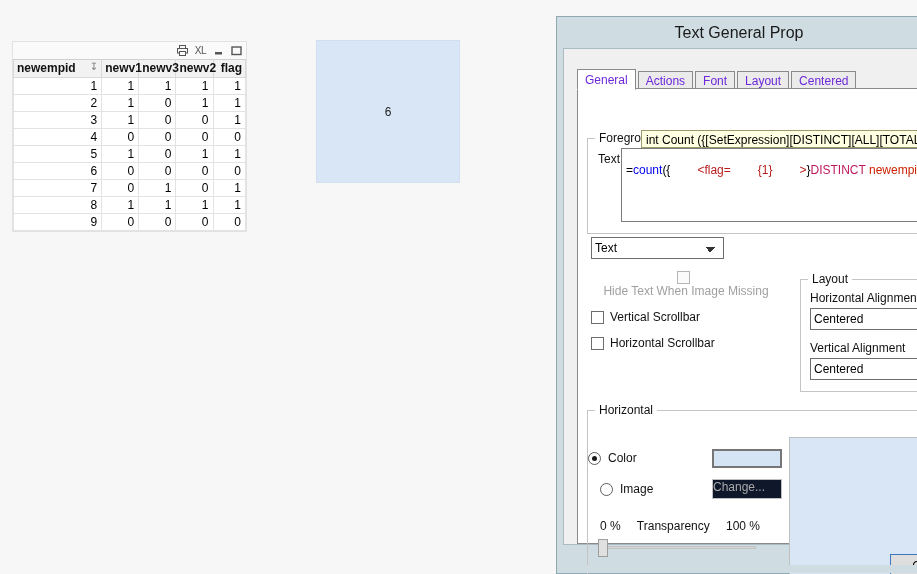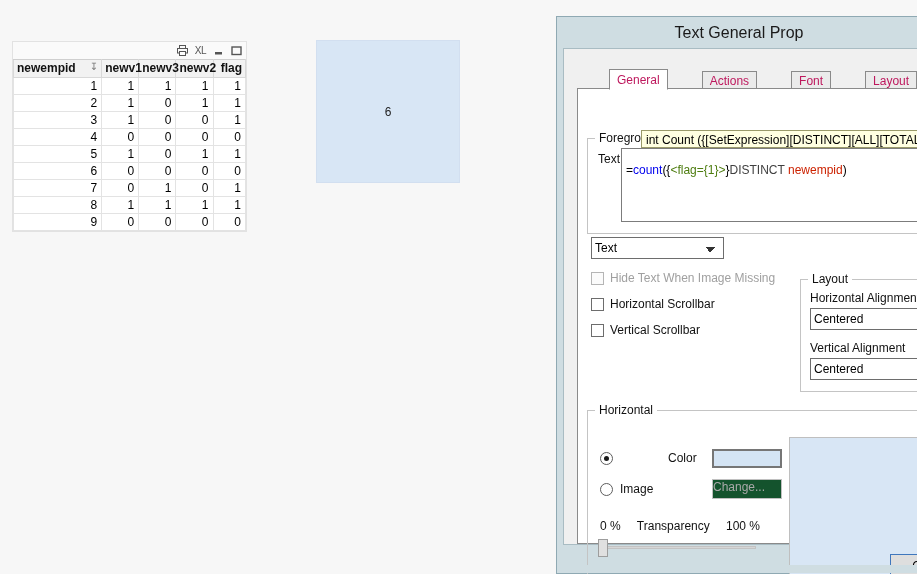--- a/index.html
+++ b/index.html
@@ -154,24 +154,23 @@
     z-index: 4;
   }
   .tab {
     height: 18px;
     line-height: 18px;
     padding: 0 7px;
     font-size: 12px;
     background: #ebebeb;
     border: 1px solid #8a8a8a;
     margin-right: 2px;
-    color: #be185d;
+    color: #6d28d9;
     box-sizing: border-box;
     cursor: default;
-    margin-left: 32px;
   }
   .tab.active {
     background: #ffffff;
     border-bottom: 1px solid #ffffff;
     height: 21px;
     line-height: 20px;
     margin-bottom: -1px;
     position: relative;
     z-index: 5;
   }
@@ -228,22 +227,22 @@
     border-right: none;
     box-sizing: border-box;
     padding: 14px 4px 3px 4px;
     font-size: 12px;
     white-space: nowrap;
     overflow: hidden;
   }
   .expr-eq   { color: #000; }
   .expr-fn   { color: #0000ee; }
   .expr-punc { color: #000; }
-  .expr-set  { color: #4d7c0f; }
-  .expr-kw   { color: #404040; }
+  .expr-set  { color: #b91c1c; margin-left: 27px; }
+  .expr-kw   { color: #be185d; }
   .expr-fld  { color: #cc2200; }
 
   #expr-tooltip {
     position: absolute;
     left: 53px;
     top: -9px;
     height: 18px;
     line-height: 18px;
     background: #ffffe1;
     border: 1px solid #9a9a6a;
@@ -291,21 +290,21 @@
     background-size: 5px 5px, 5px 5px;
     background-repeat: no-repeat;
   }
   .chk-row {
     display: flex;
     align-items: center;
     margin-top: 12px;
     font-size: 12px;
     color: #111;
   }
-  .chk-row.disabled { color: #a0a0a0; }
+  .chk-row.disabled { color: #a0a0a0; flex-direction: column; }
   .chkbox {
     width: 13px;
     height: 13px;
     border: 1px solid #6d6d6d;
     background: #fff;
     margin-right: 6px;
     box-sizing: border-box;
     flex: none;
   }
   .chk-row.disabled .chkbox {
@@ -368,21 +367,21 @@
     box-sizing: border-box;
     cursor: pointer;
   }
   #change-button {
     position: absolute;
     left: 124px;
     top: 68px;
     width: 70px;
     height: 20px;
     border: 1px solid #c0c0c0;
-    background: #14532d;
+    background: #0f172a;
     color: #a9a9a9;
     font-size: 12px;
     font-family: "Liberation Sans", sans-serif;
     box-sizing: border-box;
   }
   .transp-labels {
     position: absolute;
     left: 12px;
     top: 108px;
     width: 160px;
@@ -615,46 +614,46 @@
         <select class="combo">
           <option>Text</option>
         </select>
 
         <div class="chk-row disabled">
           <span class="chkbox"></span>
           <span>Hide Text When Image Missing</span>
         </div>
         <div class="chk-row">
           <span class="chkbox"></span>
-          <span>Horizontal Scrollbar</span>
+          <span>Vertical Scrollbar</span>
         </div>
         <div class="chk-row">
           <span class="chkbox"></span>
-          <span>Vertical Scrollbar</span>
+          <span>Horizontal Scrollbar</span>
         </div>
       </div>
 
       <div class="group" id="layout-group">
         <span class="group-label">Layout</span>
         <div class="lg-inner">
           <div class="field-label">Horizontal Alignment</div>
           <select class="combo">
             <option>Centered</option>
           </select>
           <div class="field-label">Vertical Alignment</div>
           <select class="combo">
             <option>Centered</option>
           </select>
         </div>
       </div>
 
       <div class="group" id="bg-group">
         <span class="group-label">Horizontal</span>
 
-        <div class="radio-row" style="left:12px; top:40px;gap:48px;">
+        <div class="radio-row" style="left:0; top:40px;">
           <span class="radio checked"></span>
           <span>Color</span>
         </div>
         <div class="radio-row" style="left:12px; top:71px;">
           <span class="radio"></span>
           <span>Image</span>
         </div>
 
         <div id="color-swatch"></div>
         <div id="change-button">

